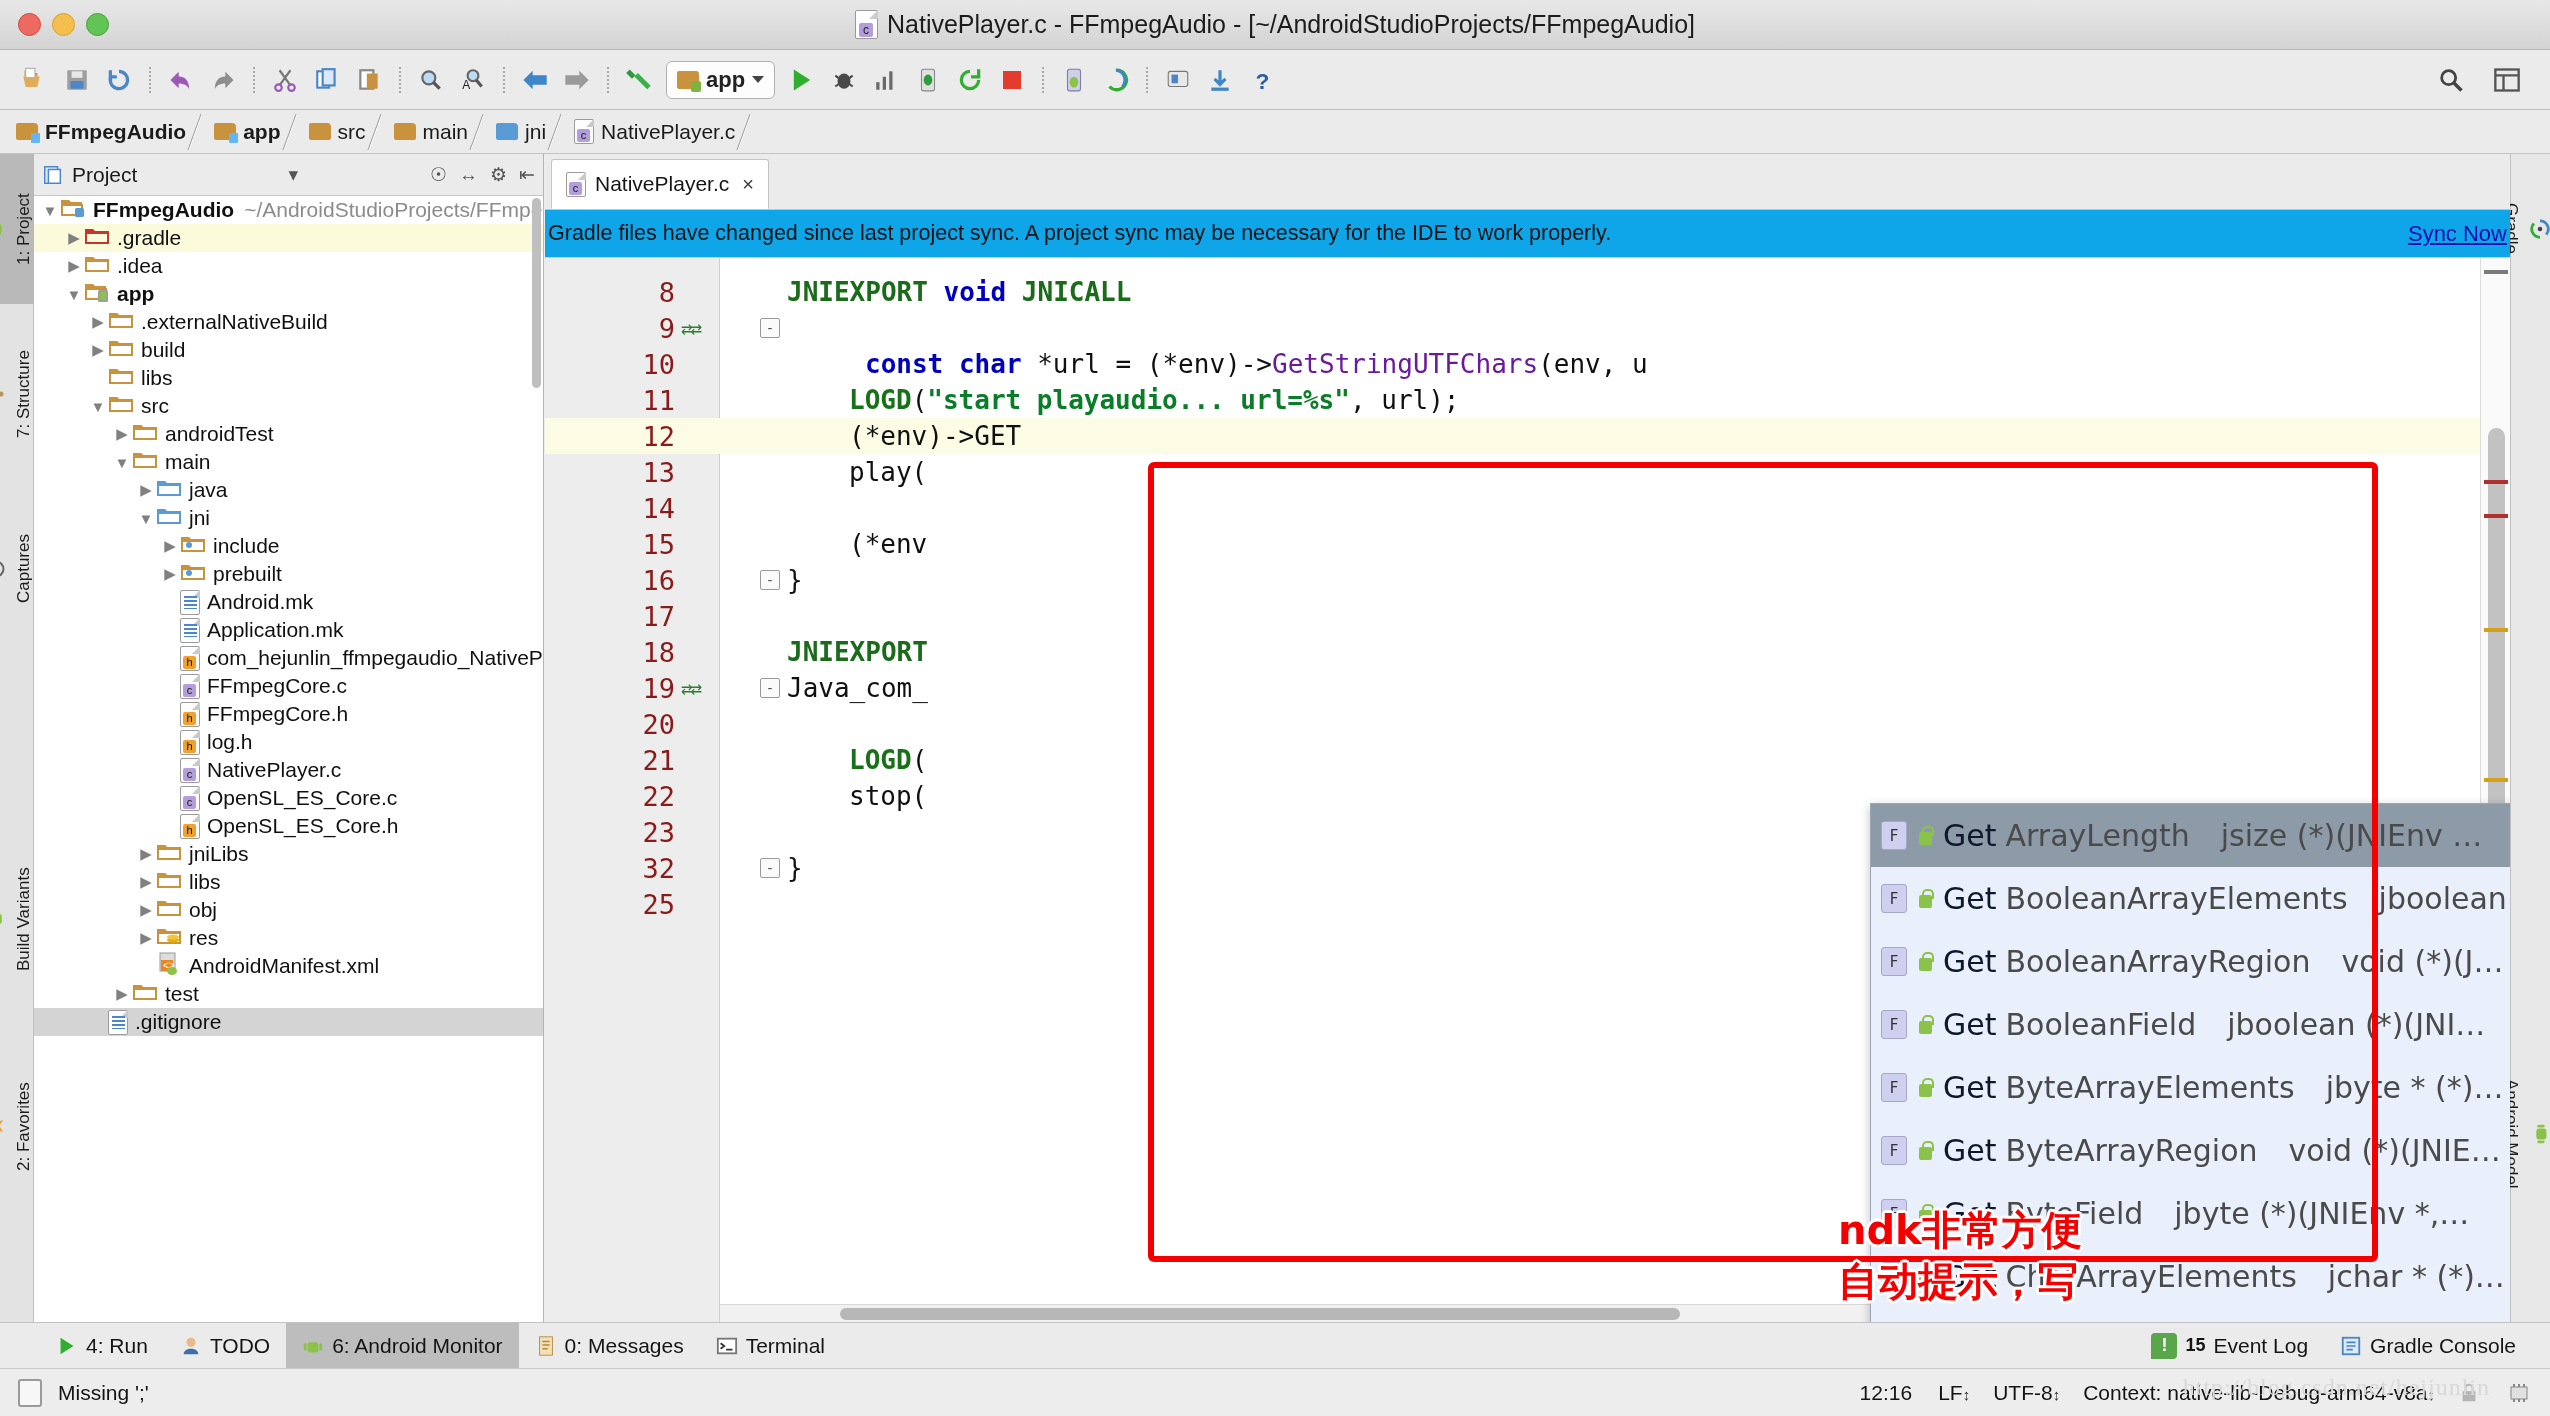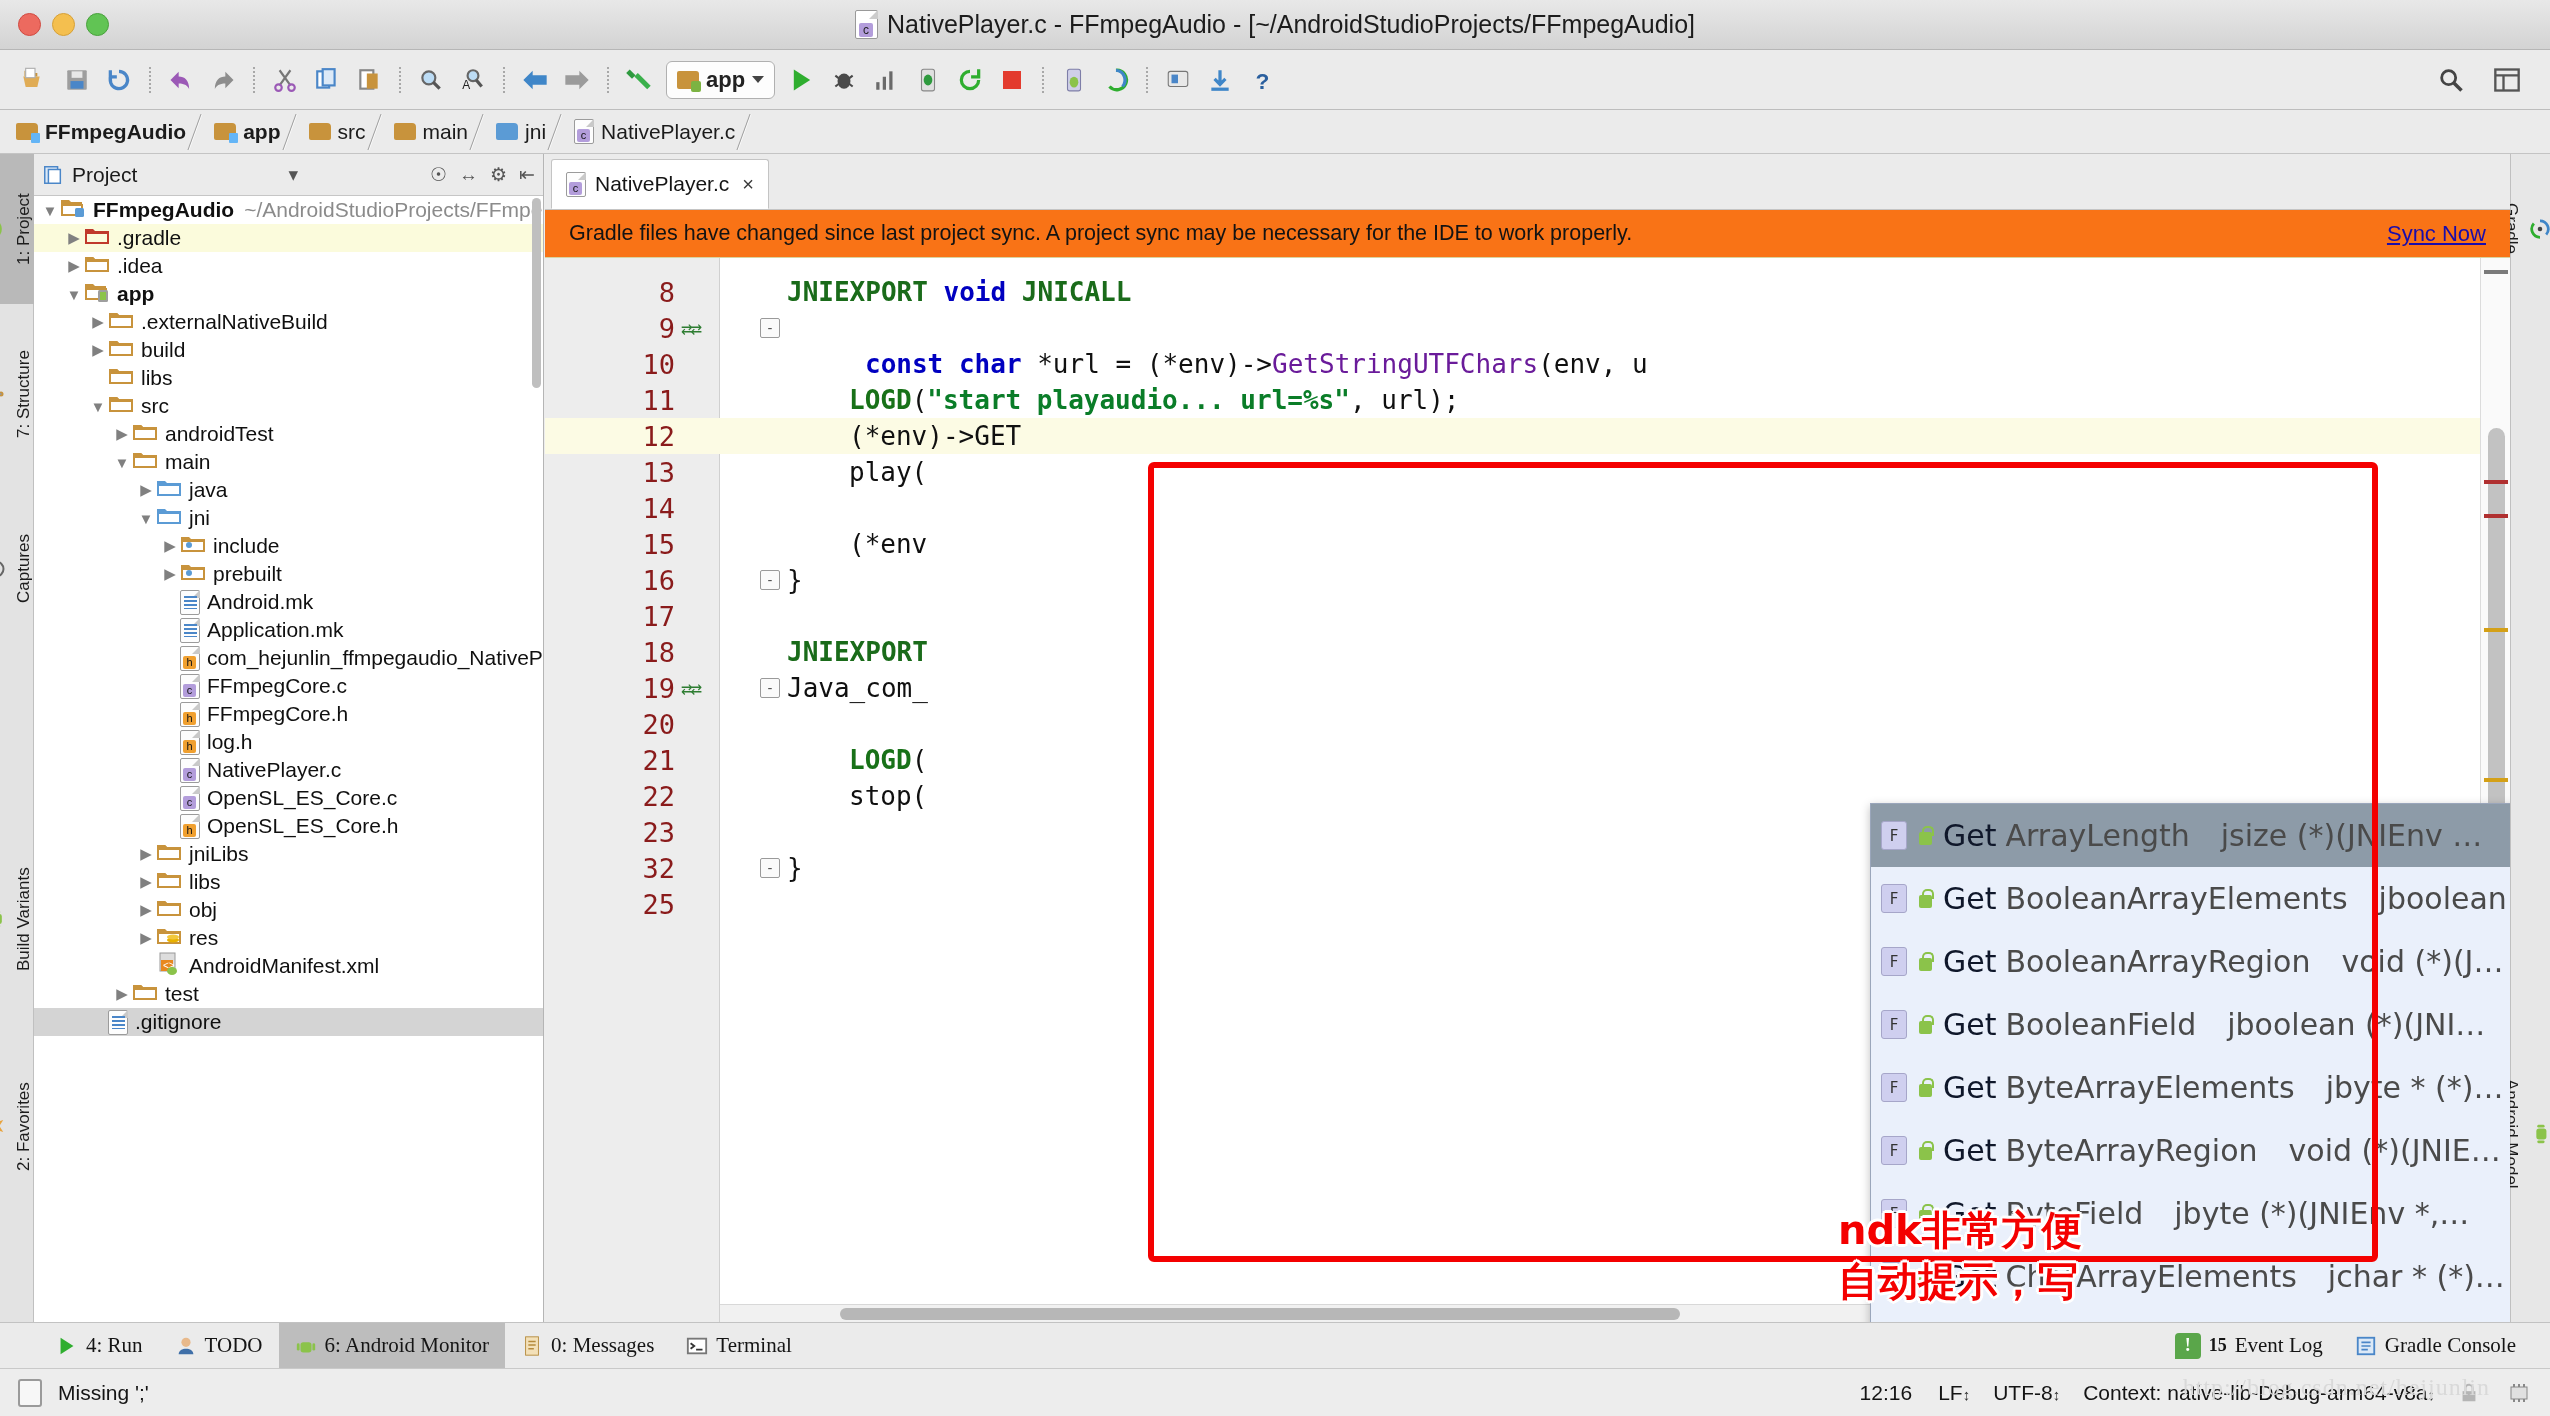--- a/index.html
+++ b/index.html
@@ -149,22 +149,22 @@
     height:56px; background:#ebebeb; border-bottom:1px solid #c4c4c4; display:flex; align-items:flex-end;
   }
   .etab{
     display:flex; align-items:center; gap:9px; height:50px; padding:0 14px;
     background:#fff; border:1px solid #c4c4c4; border-bottom:1px solid #fff;
     font-size:21px; color:#151515; border-radius:3px 3px 0 0; margin-left:6px;
   }
   .etab .x{ color:#3a3a3a; font-size:20px; margin-left:4px; }
 
   .sync-bar{
-    height:48px; background:#f97316; border-bottom:1px solid #d8d3a0;
-    display:flex; align-items:center; padding:0 24px; font-size:21.5px; color:#131313;
+    height:48px; background:#0ea5e9; border-bottom:1px solid #d8d3a0;
+    display:flex; align-items:center; padding:0 3px; font-size:21.5px; color:#131313;
   }
   .sync-link{ margin-left:auto; color:#1a0dab; text-decoration:underline; font-size:22px; }
 
   .codearea{ position:relative; height:1064px; background:#fff; overflow:hidden; }
   .gutter{
     position:absolute; left:0; top:0; width:175px; height:100%;
     background:#ededed; border-right:1px solid #d0d0d0;
   }
   .code-scroll-h{
     position:absolute; left:175px; bottom:0; height:18px; right:30px;
@@ -232,21 +232,21 @@
       -2px -2px 0 #fff, 2px -2px 0 #fff, -2px 2px 0 #fff, 2px 2px 0 #fff,
       0 3px 0 #fff, 3px 0 0 #fff, -3px 0 0 #fff, 0 -3px 0 #fff;
   }
 
   
   .btmbar{
     position:absolute; left:0; top:1322px; width:2550px; height:46px;
     background:#ebebeb; border-top:1px solid #c2c2c2; display:flex; align-items:center; padding-left:40px;
   }
   .btm-item{
-    display:flex; align-items:center; gap:8px; height:46px; padding:0 16px; font-size:21px; color:#151515;font-family:Liberation Serif, serif;
+    display:flex; align-items:center; gap:8px; height:46px; padding:0 16px; font-size:21px; color:#151515;
   }
   .btm-item.sel{ background:#bdbdbd; }
   .btm-right{ margin-left:auto; display:flex; align-items:center; padding-right:18px; }
 
   
   .statusbar{
     position:absolute; left:0; top:1368px; width:2550px; height:48px;
     background:#ededed; border-top:1px solid #c9c9c9;
     display:flex; align-items:center; padding:0 18px; font-size:21px; color:#141414; gap:16px;
   }

